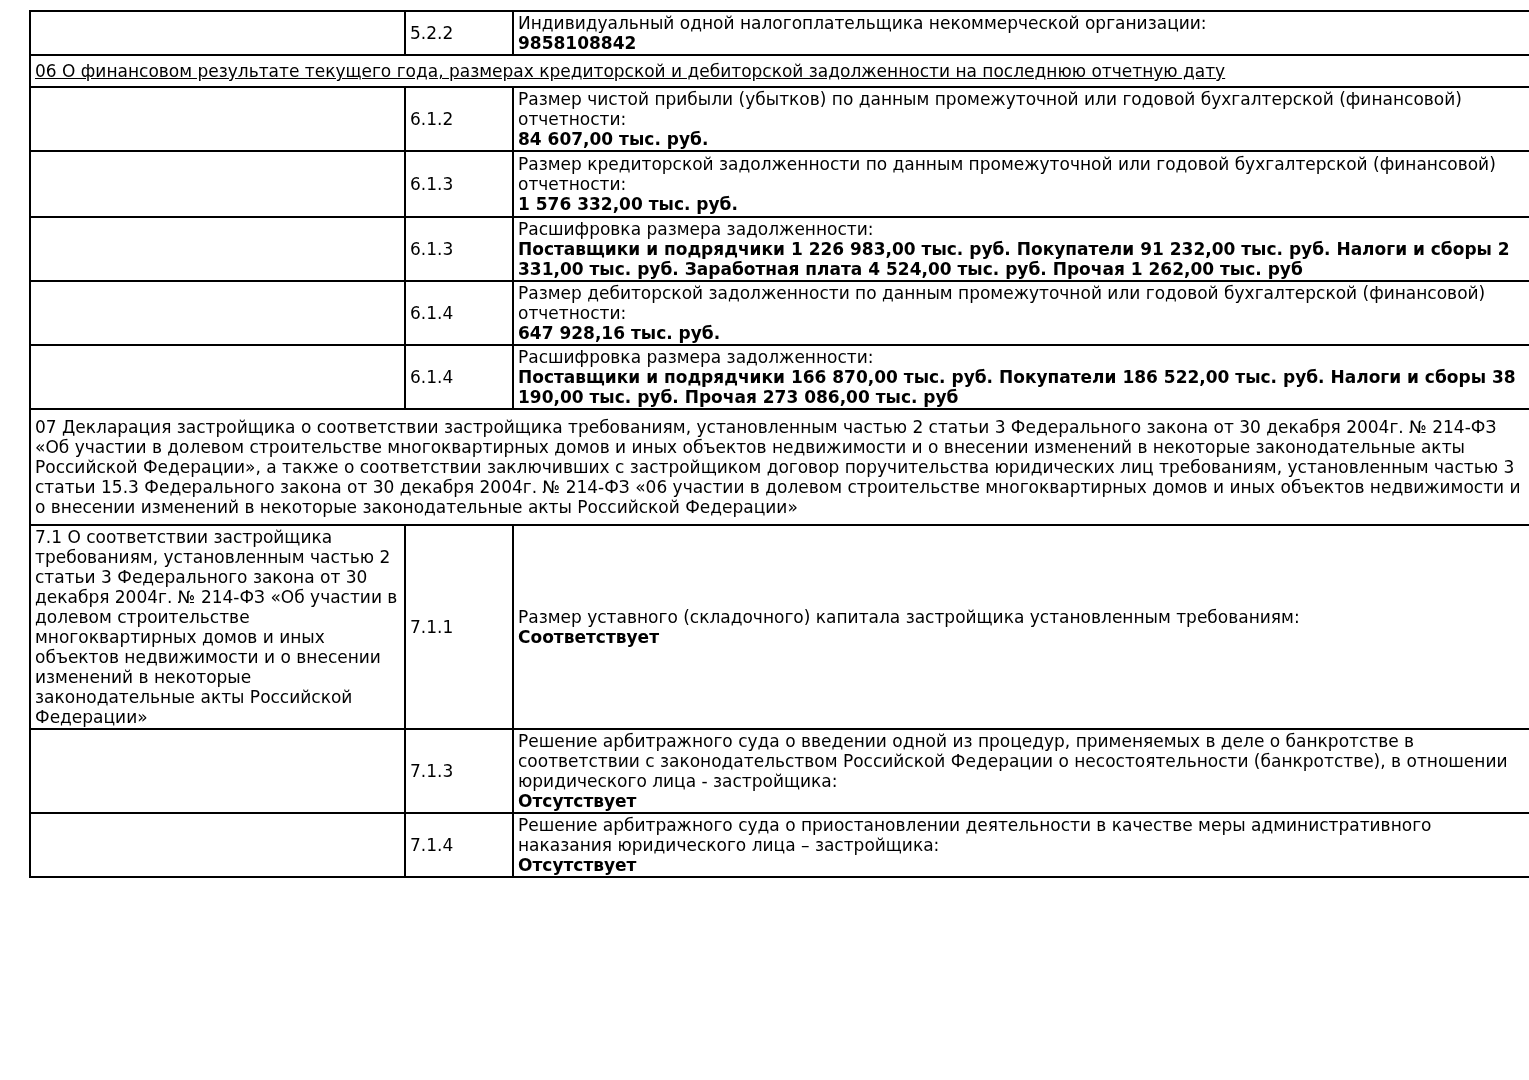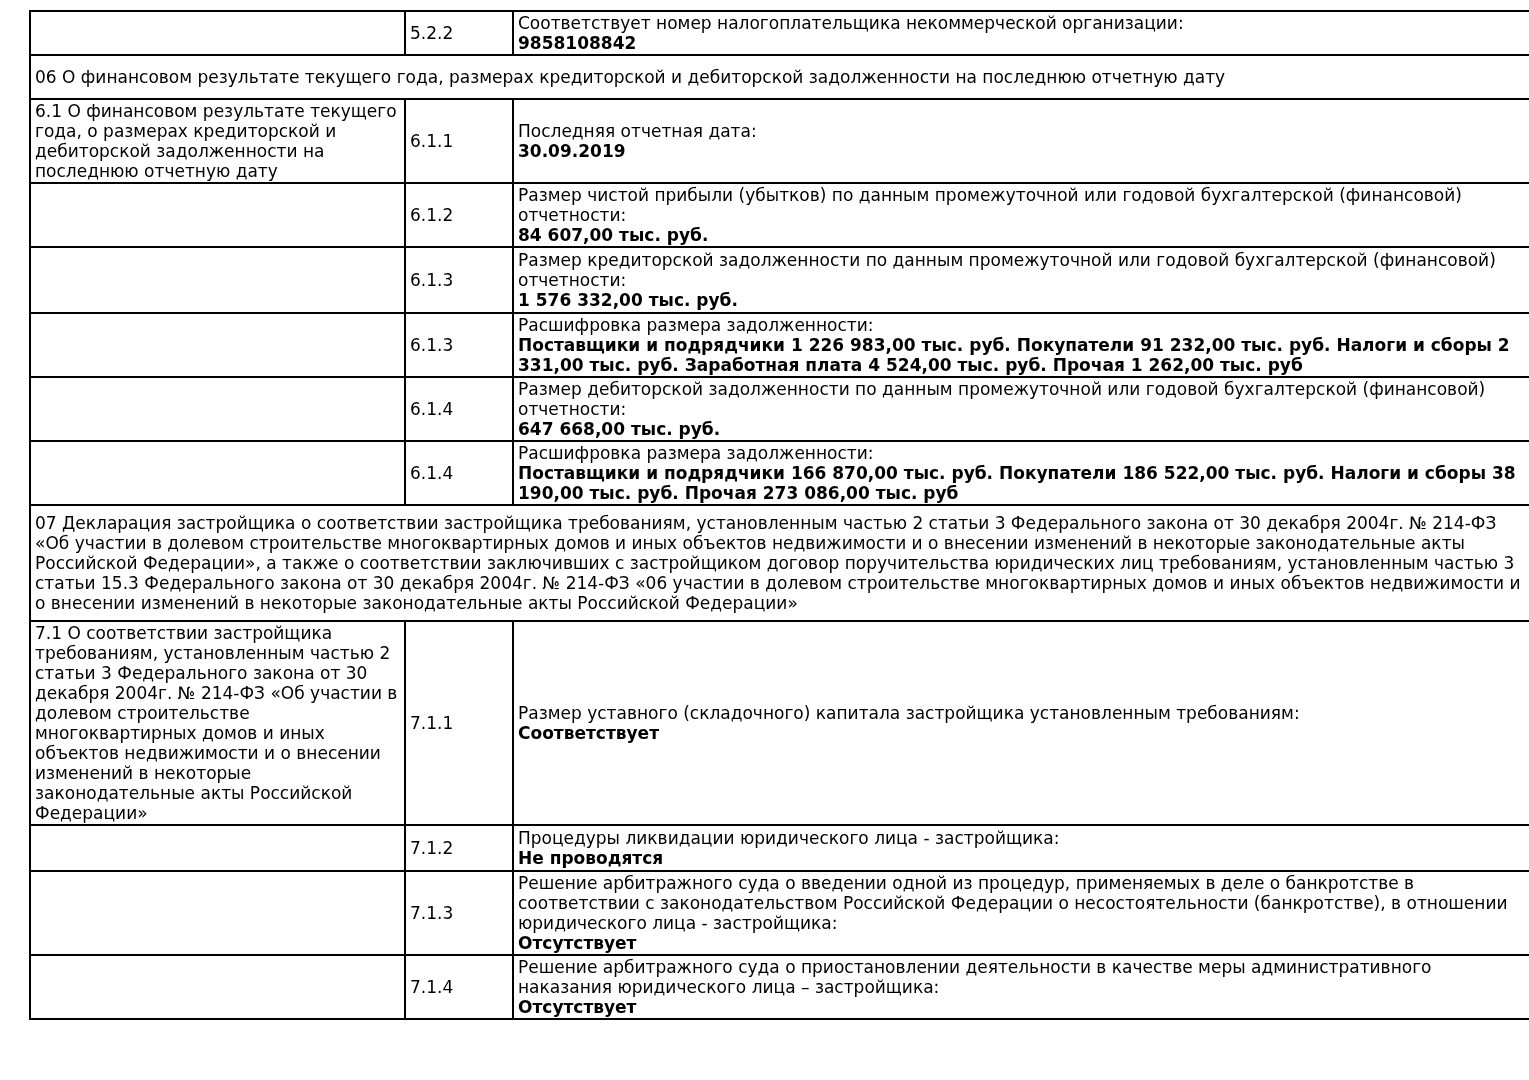--- a/index.html
+++ b/index.html
@@ -60,37 +60,29 @@
       <col class="c1">
       <col class="c2">
       <col class="c3">
     </colgroup>
     <tbody>
 
       <tr style="height:44px;">
         <td class="desc"></td>
         <td class="code">5.2.2</td>
         <td class="content">
-          <div class="label">Соответствует номер налогоплательщика некоммерческой организации:</div>
+          <div class="label">Индивидуальный одной налогоплательщика некоммерческой организации:</div>
           <div class="value">9858108842</div>
         </td>
       </tr>
 
-      <tr style="height:44px;">
+      <tr style="height:32px;text-decoration:underline;">
         <td class="section" colspan="3">06 О финансовом результате текущего года, размерах кредиторской и дебиторской задолженности на последнюю отчетную дату</td>
       </tr>
 
-      <tr style="height:78px;">
-        <td class="desc">6.1 О финансовом результате текущего года, о размерах кредиторской и дебиторской задолженности на последнюю отчетную дату</td>
-        <td class="code">6.1.1</td>
-        <td class="content">
-          <div class="label">Последняя отчетная дата:</div>
-          <div class="value">30.09.2019</div>
-        </td>
-      </tr>
 
       <tr style="height:48px;">
         <td class="desc"></td>
         <td class="code">6.1.2</td>
         <td class="content">
           <div class="label">Размер чистой прибыли (убытков) по данным промежуточной или годовой бухгалтерской (финансовой) отчетности:</div>
           <div class="value">84 607,00 тыс. руб.</div>
         </td>
       </tr>
 
@@ -110,21 +102,21 @@
           <div class="label">Расшифровка размера задолженности:</div>
           <div class="value">Поставщики и подрядчики 1 226 983,00 тыс. руб. Покупатели 91 232,00 тыс. руб. Налоги и сборы 2 331,00 тыс. руб. Заработная плата 4 524,00 тыс. руб. Прочая 1 262,00 тыс. руб</div>
         </td>
       </tr>
 
       <tr style="height:48px;">
         <td class="desc"></td>
         <td class="code">6.1.4</td>
         <td class="content">
           <div class="label">Размер дебиторской задолженности по данным промежуточной или годовой бухгалтерской (финансовой) отчетности:</div>
-          <div class="value">647 668,00 тыс. руб.</div>
+          <div class="value">647 928,16 тыс. руб.</div>
         </td>
       </tr>
 
       <tr style="height:62px;">
         <td class="desc"></td>
         <td class="code">6.1.4</td>
         <td class="content">
           <div class="label">Расшифровка размера задолженности:</div>
           <div class="value">Поставщики и подрядчики 166 870,00 тыс. руб. Покупатели 186 522,00 тыс. руб. Налоги и сборы 38 190,00 тыс. руб. Прочая 273 086,00 тыс. руб</div>
         </td>
@@ -136,28 +128,20 @@
 
       <tr style="height:192px;margin-top:23px;">
         <td class="desc">7.1 О соответствии застройщика требованиям, установленным частью 2 статьи 3 Федерального закона от 30 декабря 2004г. № 214-ФЗ «Об участии в долевом строительстве многоквартирных домов и иных объектов недвижимости и о внесении изменений в некоторые законодательные акты Российской Федерации»</td>
         <td class="code">7.1.1</td>
         <td class="content">
           <div class="label">Размер уставного (складочного) капитала застройщика установленным требованиям:</div>
           <div class="value">Соответствует</div>
         </td>
       </tr>
 
-      <tr style="height:46px;">
-        <td class="desc"></td>
-        <td class="code">7.1.2</td>
-        <td class="content">
-          <div class="label">Процедуры ликвидации юридического лица - застройщика:</div>
-          <div class="value">Не проводятся</div>
-        </td>
-      </tr>
 
       <tr style="height:77px;">
         <td class="desc"></td>
         <td class="code">7.1.3</td>
         <td class="content">
           <div class="label">Решение арбитражного суда о введении одной из процедур, применяемых в деле о банкротстве в соответствии с законодательством Российской Федерации о несостоятельности (банкротстве), в отношении юридического лица - застройщика:</div>
           <div class="value">Отсутствует</div>
         </td>
       </tr>
 

